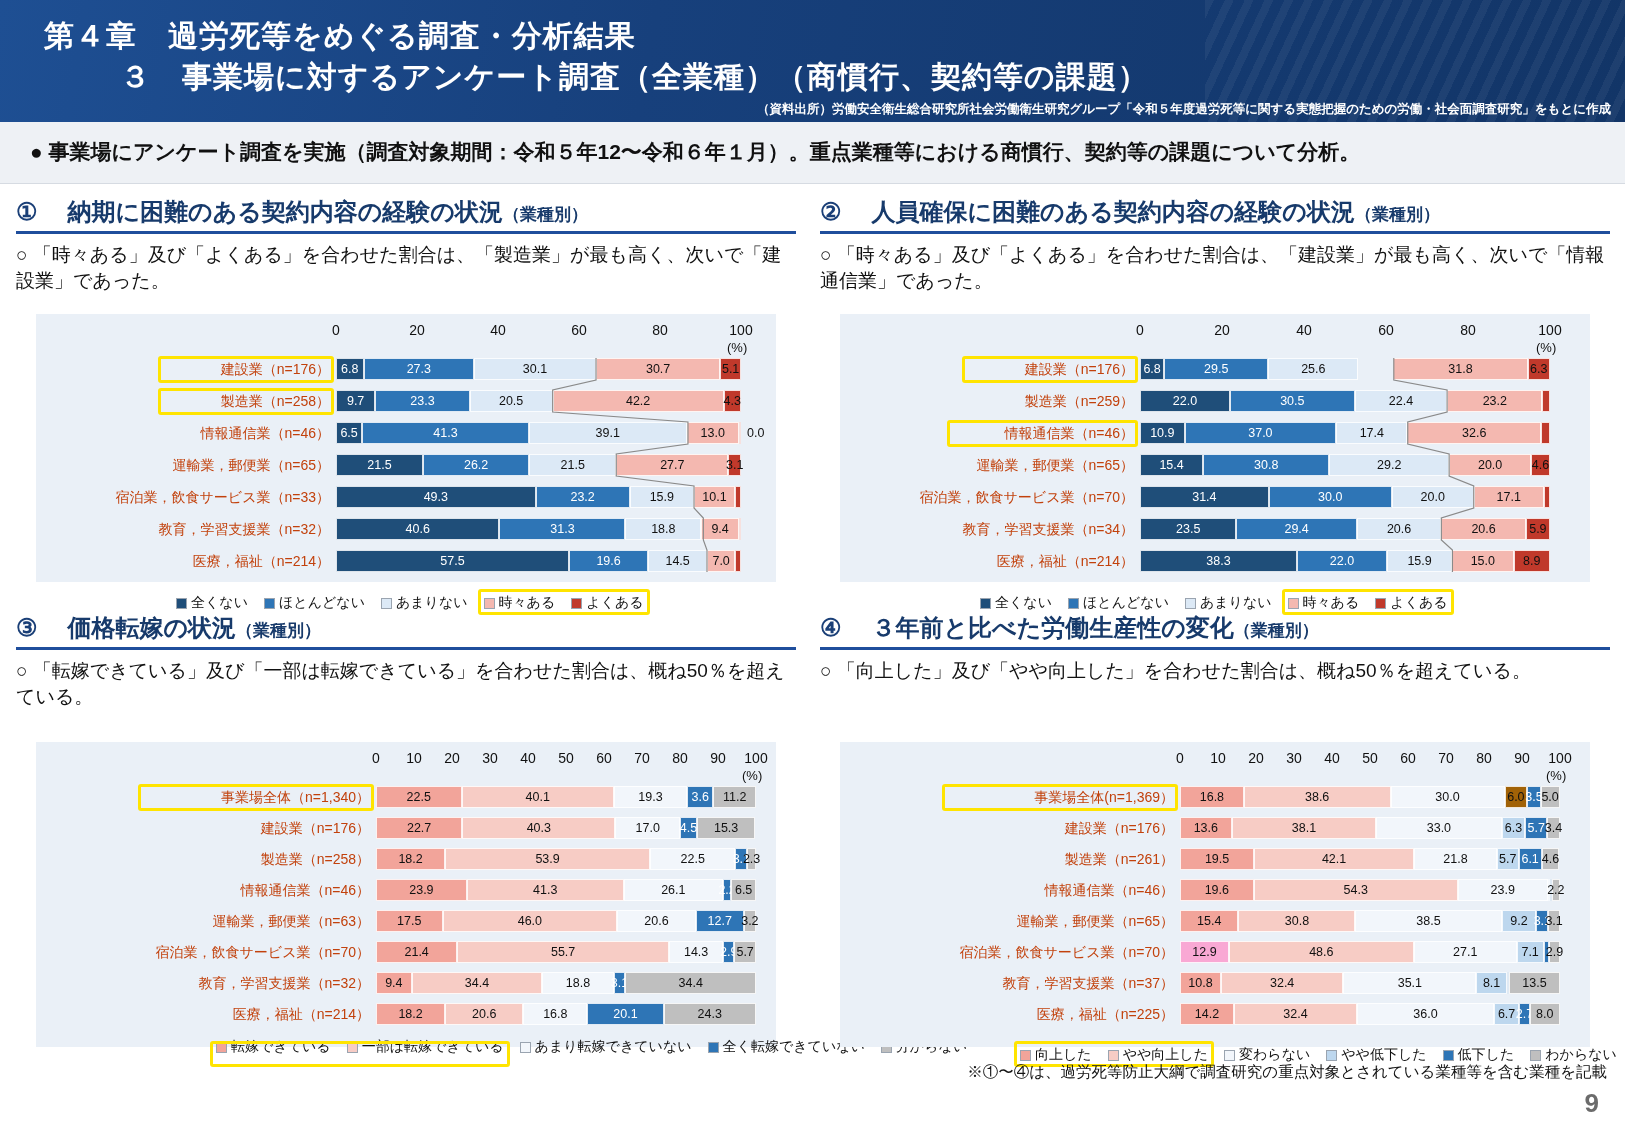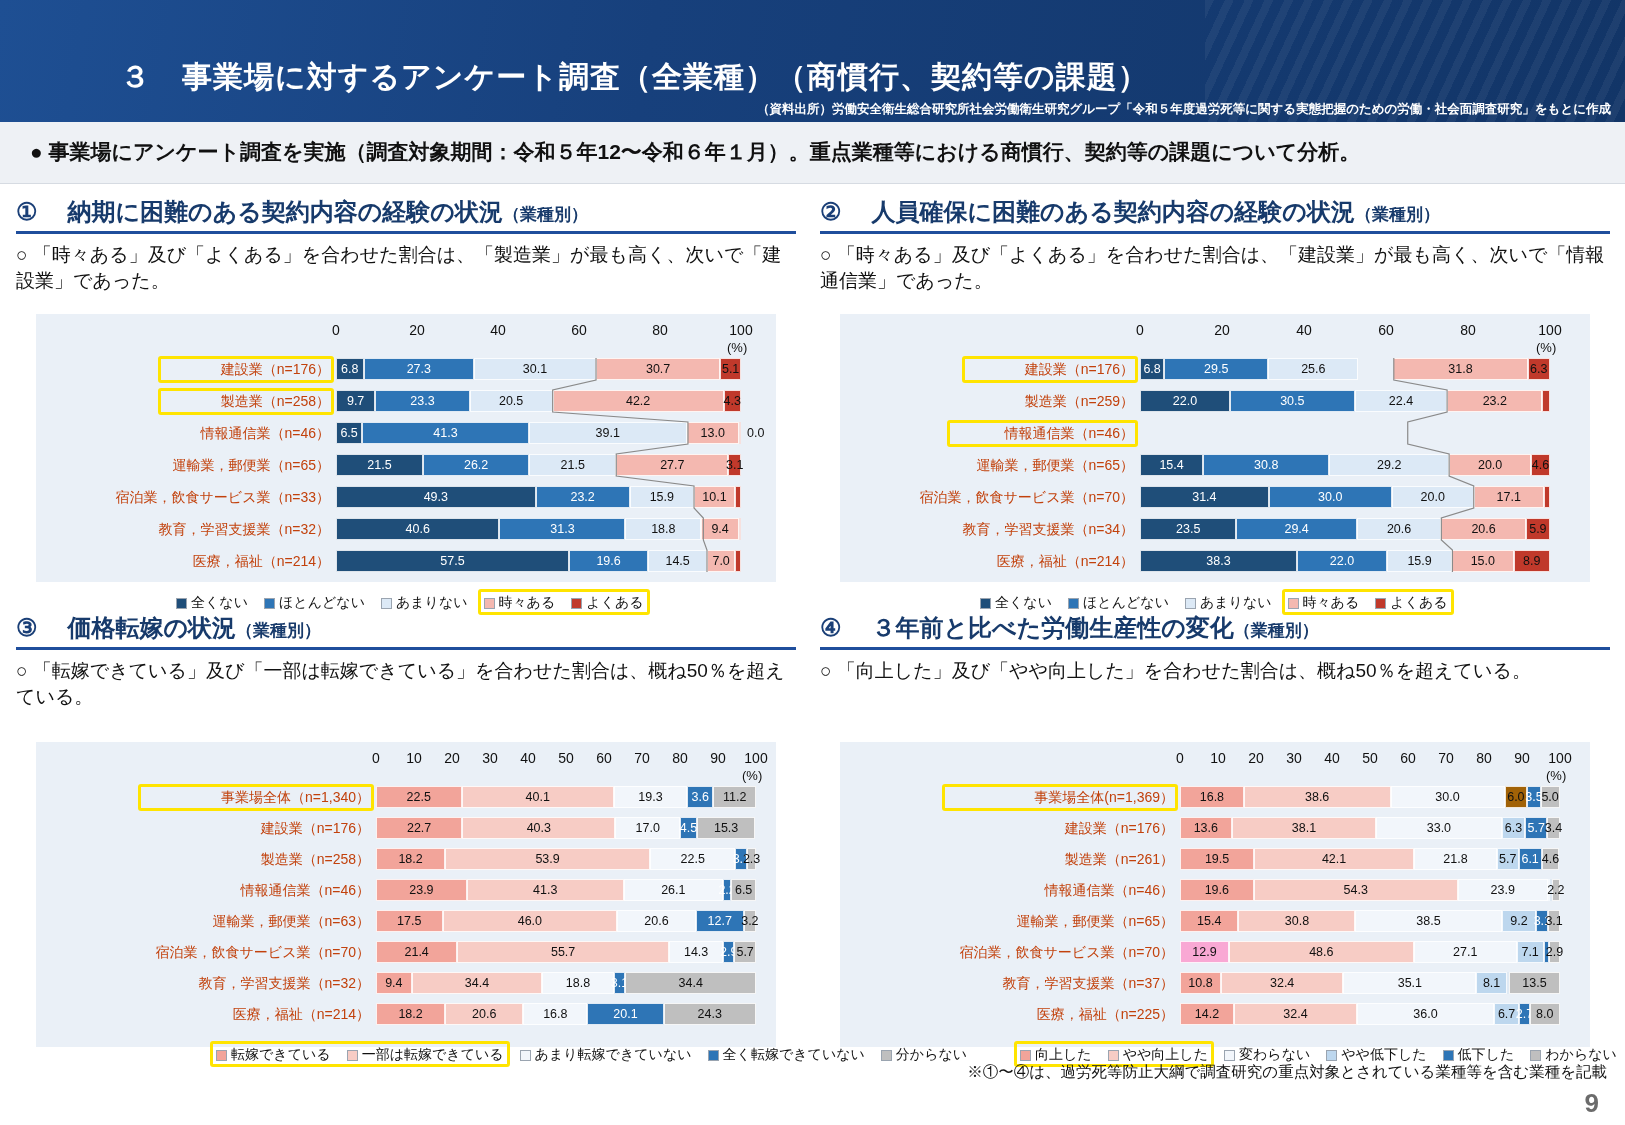--- a/index.html
+++ b/index.html
@@ -55,20 +55,21 @@
   .legend .it { display:flex; align-items:center; gap:4px; white-space:nowrap;}
   .sw { width:11px; height:11px; display:inline-block; }
   .hl-box { position:absolute; border:3px solid #ffe400; border-radius:3px; pointer-events:none;}
   .footnote { position:absolute; right:18px; bottom:42px; font-size:15.5px; color:#111;}
   .pageno { position:absolute; right:26px; bottom:6px; font-size:26px; color:#6b6b6b; font-weight:bold;}
 </style>
 </head>
 <body>
 
 <div class="header">
+  <div class="h-line1">第４章　過労死等をめぐる調査・分析結果</div>
   <div class="h-line2">３　事業場に対するアンケート調査（全業種）（商慣行、契約等の課題）</div>
   <div class="h-src">（資料出所）労働安全衛生総合研究所社会労働衛生研究グループ「令和５年度過労死等に関する実態把握のための労働・社会面調査研究」をもとに作成</div>
 </div>
 
 <div class="leadbar">
   <div class="txt">● 事業場にアンケート調査を実施（調査対象期間：令和５年12〜令和６年１月）。重点業種等における商慣行、契約等の課題について分析。</div>
 </div>
 
 <div id="panel-0" class="panel" style="left:16px; top:196px; width:780px; height:410px;">
     <div class="p-title"><span class="num">①</span><span>　納期に困難のある契約内容の経験の状況</span><span class="small">（業種別）</span></div>
@@ -271,20 +272,35 @@
         </div>
         <div class="seg" style="width: 93px; background: rgb(220, 233, 246);">
           <span style="color: rgb(17, 17, 17);">22.4</span>
         </div>
         <div class="seg" style="width: 95.12px; background: rgb(244, 184, 176);">
           <span style="color: rgb(17, 17, 17);">23.2</span>
         </div>
         <div class="seg" style="width: 7.79px; background: rgb(192, 57, 43);"></div>
       </div>
       <div class="cat" style="left: 4px; width: 290px; top: 111px;">情報通信業（n=46）</div>
+      <div class="bar" style="left: 300px; top: 108px; width: 410px;">
+        <div class="seg" style="width: 44.69px; background: rgb(31, 78, 121);">
+          <span style="color: rgb(255, 255, 255);">10.9</span>
+        </div>
+        <div class="seg" style="width: 151.7px; background: rgb(46, 117, 182);">
+          <span style="color: rgb(255, 255, 255);">37.0</span>
+        </div>
+        <div class="seg" style="width: 71.34px; background: rgb(220, 233, 246);">
+          <span style="color: rgb(17, 17, 17);">17.4</span>
+        </div>
+        <div class="seg" style="width: 133.66px; background: rgb(244, 184, 176);">
+          <span style="color: rgb(17, 17, 17);">32.6</span>
+        </div>
+        <div class="seg" style="width: 9.02px; background: rgb(192, 57, 43);"></div>
+      </div>
       <div class="cat" style="left: 4px; width: 290px; top: 143px;">運輸業，郵便業（n=65）</div>
       <div class="bar" style="left: 300px; top: 140px; width: 410px;">
         <div class="seg" style="width: 63.14px; background: rgb(31, 78, 121);">
           <span style="color: rgb(255, 255, 255);">15.4</span>
         </div>
         <div class="seg" style="width: 126.28px; background: rgb(46, 117, 182);">
           <span style="color: rgb(255, 255, 255);">30.8</span>
         </div>
         <div class="seg" style="width: 119.72px; background: rgb(220, 233, 246);">
           <span style="color: rgb(17, 17, 17);">29.2</span>
@@ -532,21 +548,21 @@
         <div class="seg" style="width: 63.84px; background: rgb(242, 246, 251);">
           <span style="color: rgb(17, 17, 17);">16.8</span>
         </div>
         <div class="seg" style="width: 76.38px; background: rgb(46, 117, 182);">
           <span style="color: rgb(255, 255, 255);">20.1</span>
         </div>
         <div class="seg" style="width: 92.34px; background: rgb(191, 191, 191);">
           <span style="color: rgb(17, 17, 17);">24.3</span>
         </div>
       </div>
-      <div class="legend" style="left: 180px; top: 304px;">
+      <div class="legend" style="left: 180px; top: 296px;">
         <div class="it">
           <span class="sw" style="background: rgb(242, 164, 154); border: 1px solid rgb(154, 164, 176);"></span>
           <span>転嫁できている</span>
         </div>
         <div class="it">
           <span class="sw" style="background: rgb(247, 204, 197); border: 1px solid rgb(154, 164, 176);"></span>
           <span>一部は転嫁できている</span>
         </div>
         <div class="it">
           <span class="sw" style="background: rgb(242, 246, 251); border: 1px solid rgb(154, 164, 176);"></span>

